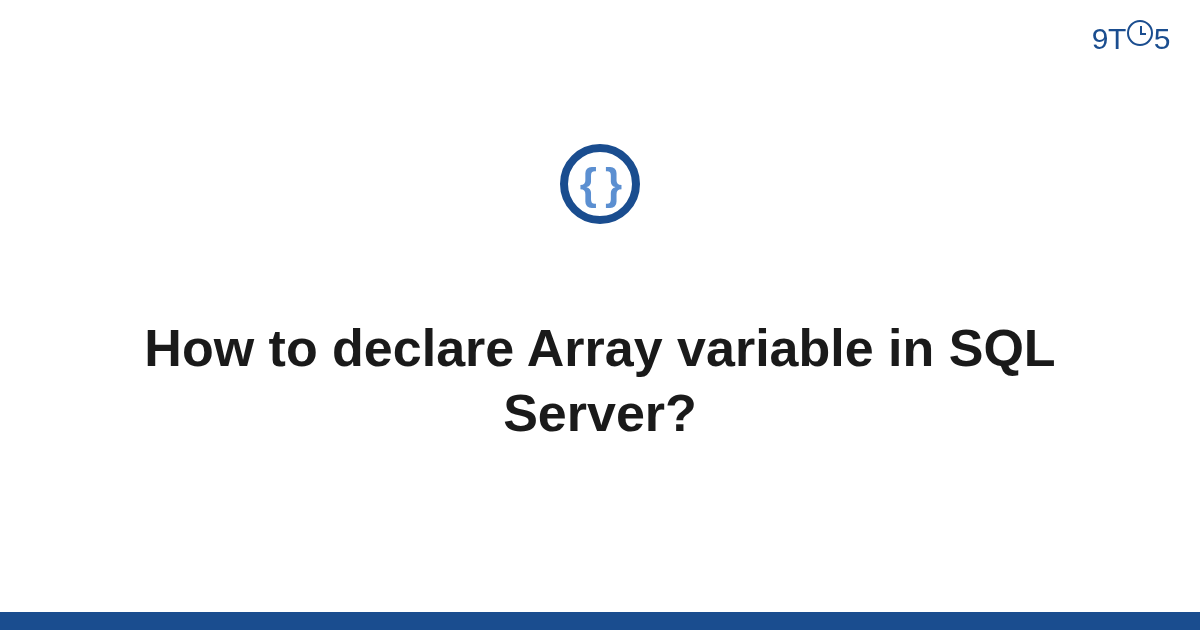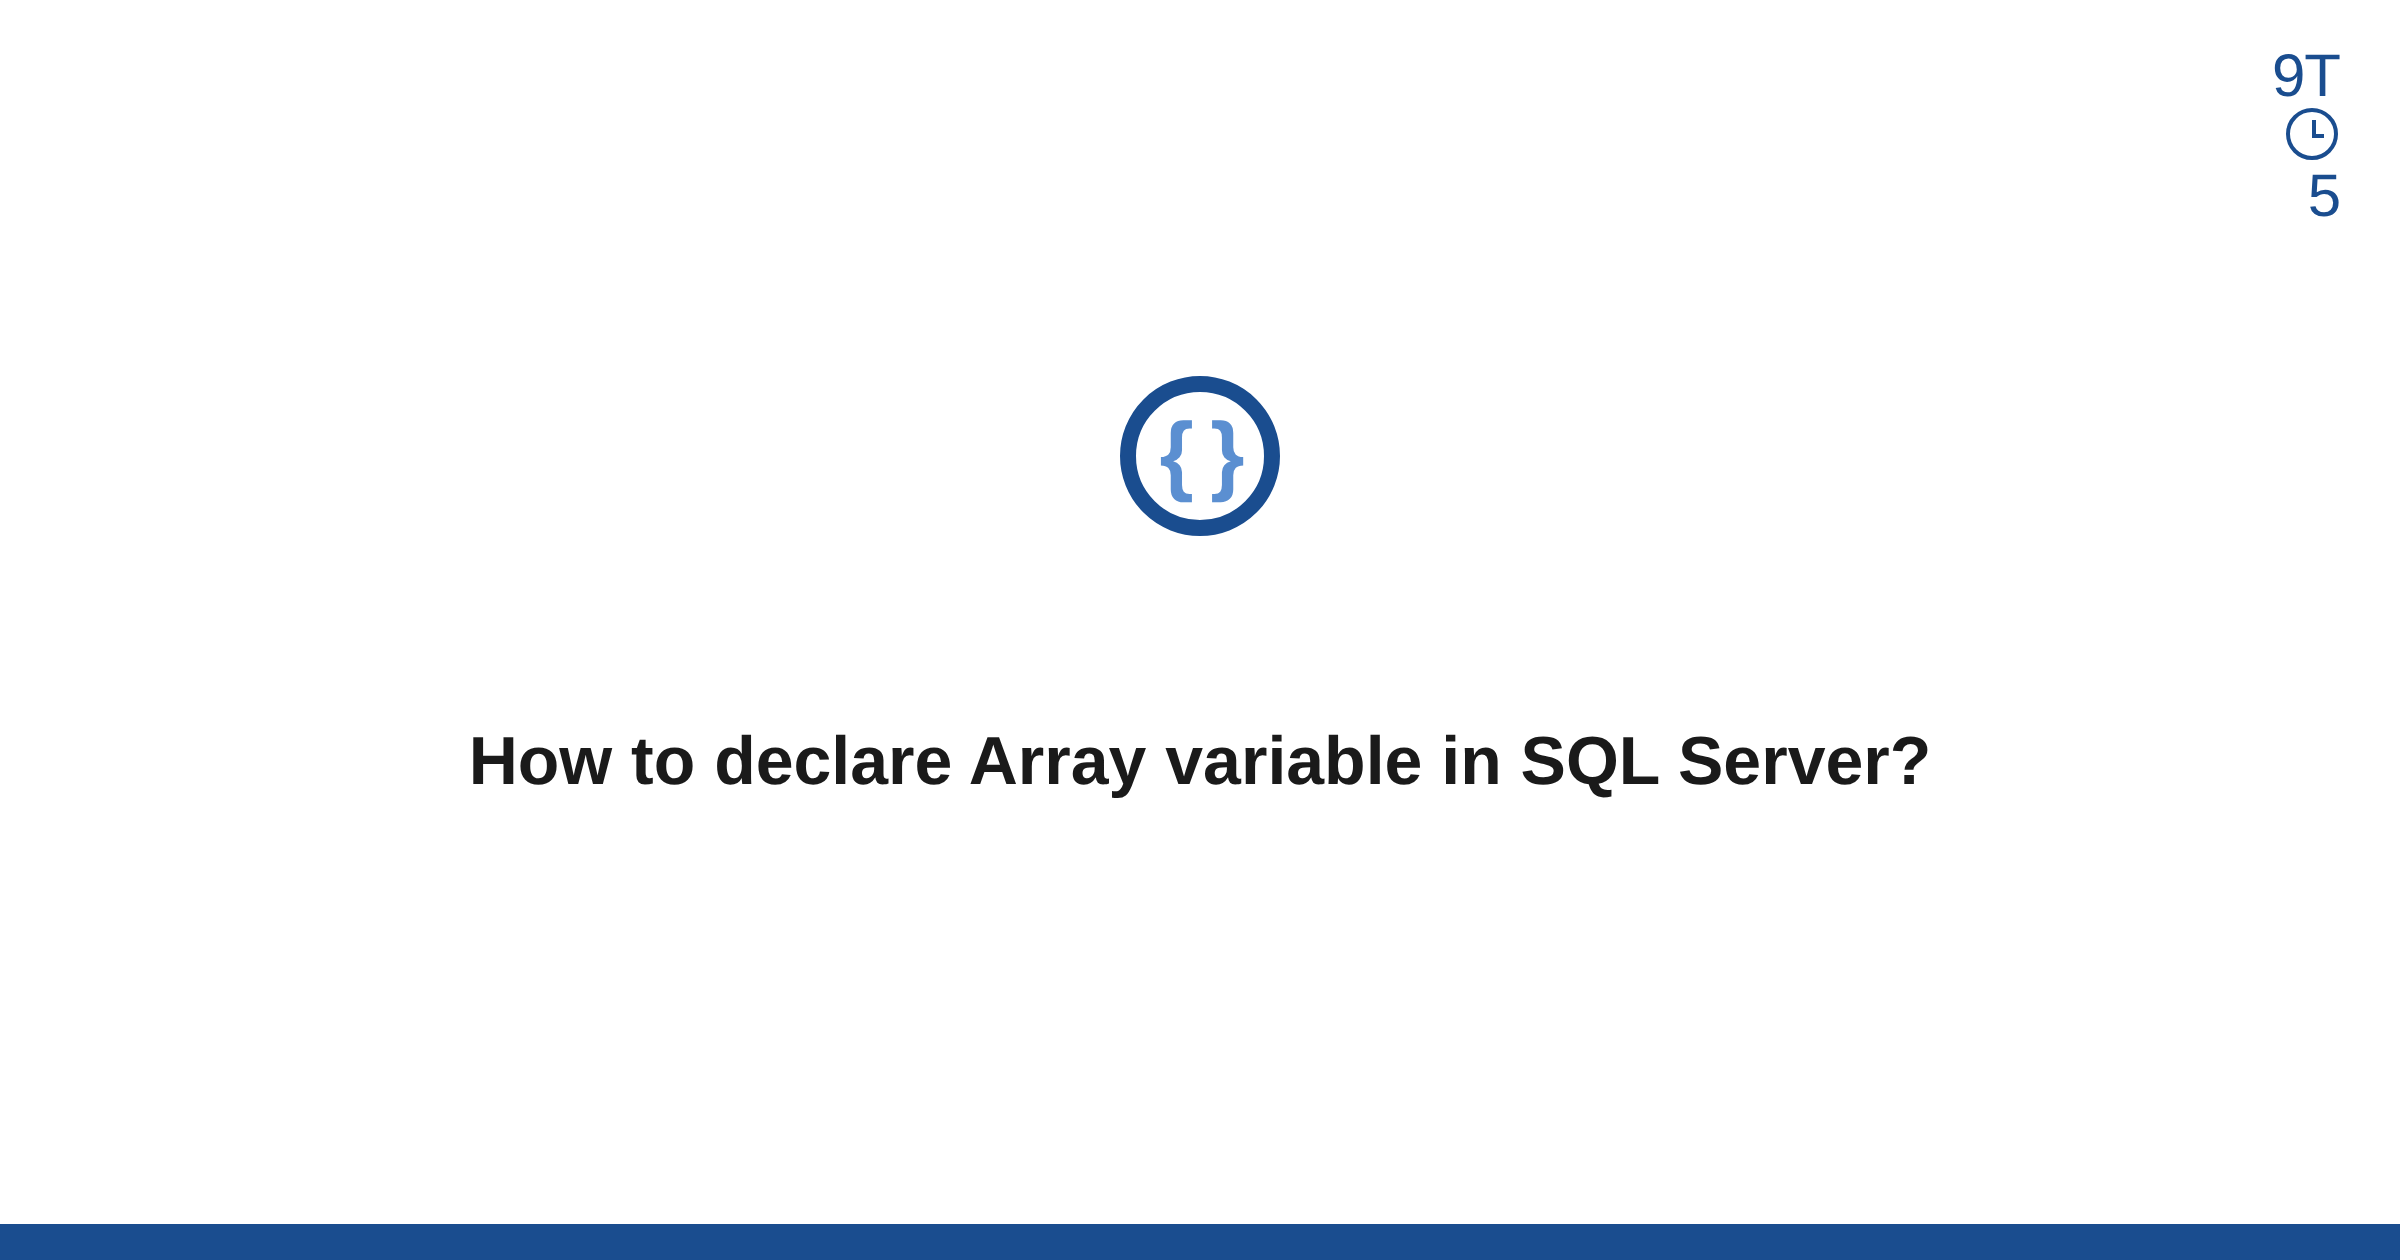--- a/index.html
+++ b/index.html
@@ -13,25 +13,24 @@
       font-family: Arial, Helvetica, sans-serif;
       background: #ffffff;
       position: relative;
       overflow: hidden;
     }
     .header {
       position: absolute;
       top: 22px;
       right: 30px;
       display: flex;
-      align-items: flex-end;
+      align-items: flex-start;
       font-size: 30px;
       font-weight: 400;
       letter-spacing: -0.5px;
-      flex-direction: column;
     }
     .logo-9t {
       color: #1a4d8f;
       font-weight: 500;
     }
     .logo-clock {
       display: inline-flex;
       align-items: center;
       justify-content: center;
       width: 26px;
@@ -93,21 +92,21 @@
       margin-top: -40px;
     }
     .braces {
       font-size: 44px;
       font-weight: 700;
       color: #5b8fd1;
       letter-spacing: -2px;
       font-family: Arial, sans-serif;
     }
     .title {
-      font-size: 34px;
+      font-size: 52px;
       font-weight: 700;
       color: #1a1a1a;
       text-align: center;
       line-height: 1.25;
       max-width: 1000px;
       margin-top: 44px;
     }
     .footer-bar {
       position: absolute;
       bottom: 0;

